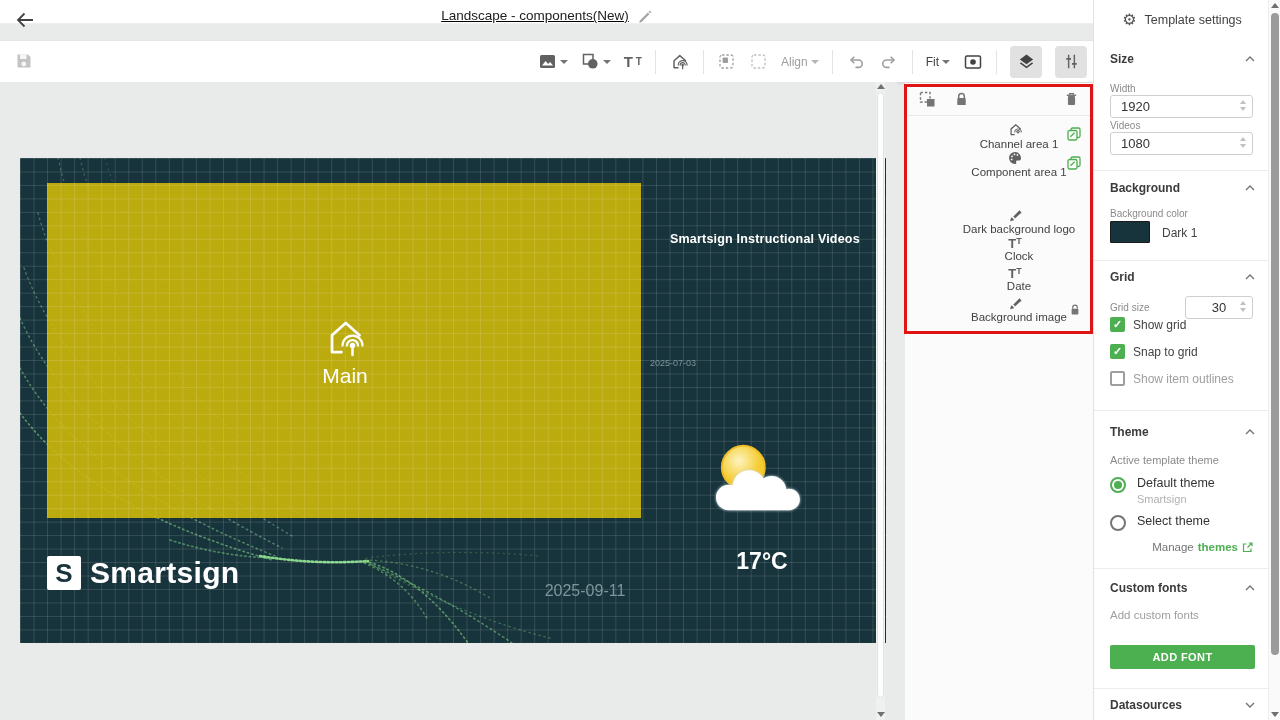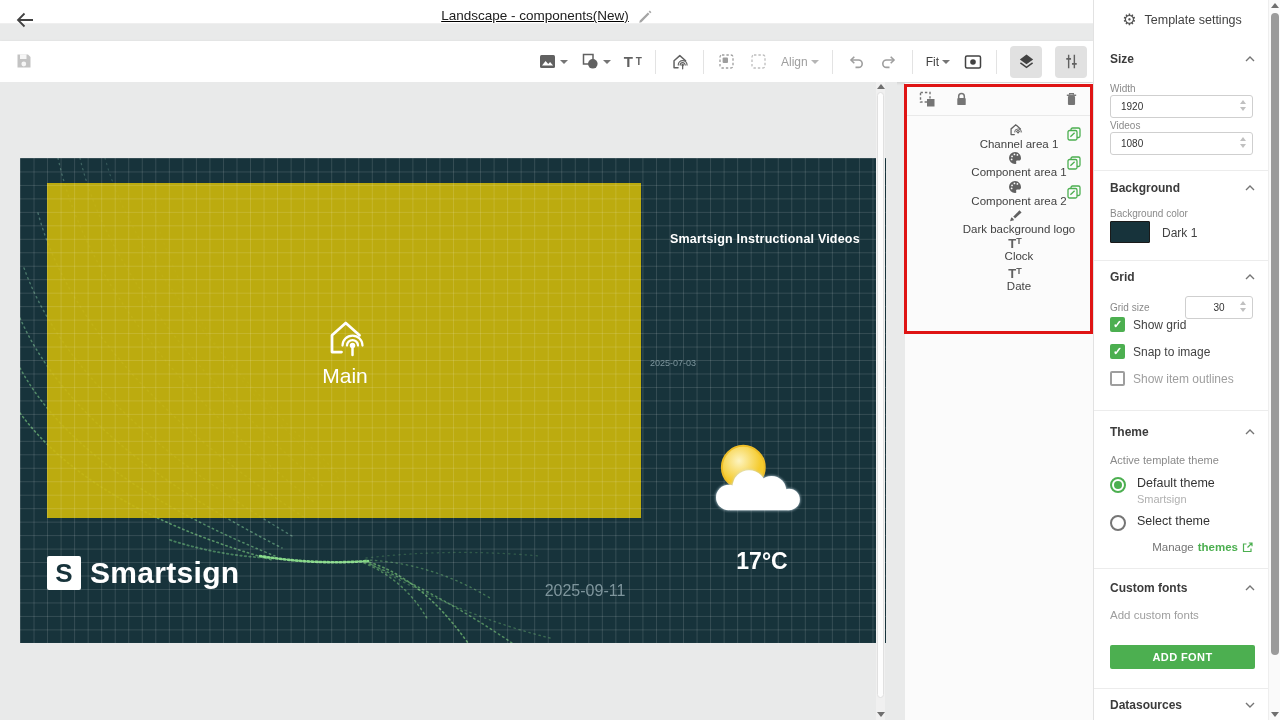--- a/index.html
+++ b/index.html
@@ -71,21 +71,21 @@
 
   
   .sidebar { position:absolute; left:1093px; top:0; width:187px; height:720px; background:#fff; border-left:1px solid #e2e2e2; }
   .sb-header { position:absolute; left:0; top:0; width:176px; height:40px; display:flex; align-items:center; justify-content:center; gap:8px; }
   .sb-title { font-size:12.5px; font-weight:500; color:#424242; }
   .gear { font-size:16px; color:#555; line-height:1; }
   .sec-head { position:absolute; left:16px; font-size:12px; font-weight:700; color:#3b3b3b; }
   .sec-chev { position:absolute; left:151px; }
   .sb-label { position:absolute; left:16px; font-size:10px; color:#8a8a8a; }
   .num-input { position:absolute; height:23px; border:1px solid #cfcfcf; border-radius:3px; background:#fff; }
-  .num-input input { width:100%; height:100%; border:0; outline:none; background:transparent; font-size:10px; color:#333;
+  .num-input input { width:100%; height:100%; border:0; outline:none; background:transparent; font-size:13px; color:#333;
                      font-family:"Liberation Sans",sans-serif; padding-left:10px; }
   .num-input input.center { text-align:center; padding-left:0; }
   .spin { position:absolute; right:6px; top:4px; display:flex; flex-direction:column; gap:2.5px; }
   .spin .u { width:0;height:0;border-left:3.5px solid transparent;border-right:3.5px solid transparent;border-bottom:4px solid #c0c0c0; }
   .spin .d { width:0;height:0;border-left:3.5px solid transparent;border-right:3.5px solid transparent;border-top:4px solid #c0c0c0; }
   .divider { position:absolute; left:0; width:176px; height:1px; background:#ececec; }
   .swatch { position:absolute; left:16px; width:40px; height:22px; background:#17333b; border:1px solid #1a1a1a; border-radius:1px; }
   .swatch-name { position:absolute; left:68px; font-size:12px; color:#424242; }
   .cb-row { position:absolute; left:16px; display:flex; align-items:center; gap:8px; cursor:pointer; }
   .cb { width:15px; height:15px; border-radius:2px; display:flex; align-items:center; justify-content:center; }
@@ -335,59 +335,54 @@
       <span class="layer-label">Component area 1</span>
       <span class="layer-right">
         <svg width="14" height="14" viewBox="0 0 14 14">
             <rect x="4" y="1" width="9" height="9.5" rx="1.5" fill="none" stroke="#4caf50" stroke-width="1.3"></rect>
             <rect x="1" y="3.5" width="9" height="9.5" rx="1.5" fill="#fbfbfb" stroke="#4caf50" stroke-width="1.3"></rect>
             <path d="M3.4 9.8 L7.6 5.8" stroke="#4caf50" stroke-width="1.3"></path>
           </svg>
       </span>
     </div>
 
-    <div class="layer-row" style="top:96px;">
-      <span class="layer-ic">
-        <svg width="16" height="16" viewBox="0 0 20 20">
-            <path d="M10 2.5 a7.5 7.5 0 1 0 0 15 c1.3 0 2-.9 1.5-2 -.5-1.2.3-2.3 1.7-2.3 h1.6 c1.5 0 2.7-1.2 2.7-2.7 0-4.4-3.4-8-7.5-8z" fill="#616161"></path>
-            <circle cx="6.3" cy="8" r="1.1" fill="#fbfbfb"></circle>
-            <circle cx="9.3" cy="5.6" r="1.1" fill="#fbfbfb"></circle>
-            <circle cx="13" cy="6.2" r="1.1" fill="#fbfbfb"></circle>
-            <circle cx="5.8" cy="11.8" r="1.1" fill="#fbfbfb"></circle>
-          </svg>
-      </span>
-      <span class="layer-label">Component area 2</span>
-      <span class="layer-right">
-        <svg width="14" height="14" viewBox="0 0 14 14">
-            <rect x="4" y="1" width="9" height="9.5" rx="1.5" fill="none" stroke="#4caf50" stroke-width="1.3"></rect>
-            <rect x="1" y="3.5" width="9" height="9.5" rx="1.5" fill="#fbfbfb" stroke="#4caf50" stroke-width="1.3"></rect>
-            <path d="M3.4 9.8 L7.6 5.8" stroke="#4caf50" stroke-width="1.3"></path>
-          </svg>
-      </span>
-    </div>
 
     <div class="layer-row" style="top:125px;">
       <span class="layer-ic">
         <svg width="15" height="15" viewBox="0 0 18 18">
             <path d="M2.5 16 l1.3-4.6 c1.9.3 3.1 1.6 3.3 3.4z M6.2 10.6 L13.7 2.8 l2.6 2.6 -8 7.3 c-.5-1.2-1.2-1.8-2.1-2.1z" fill="#616161"></path>
           </svg>
       </span>
       <span class="layer-label">Dark background logo</span>
     </div>
 
     <div class="layer-row" style="top:154px;">
       <span class="layer-ic tt-icon" style="font-size:13px;">T<span class="small" style="font-size:9px;">T</span></span>
       <span class="layer-label">Clock</span>
     </div>
 
     <div class="layer-row" style="top:183.5px;">
       <span class="layer-ic tt-icon" style="font-size:13px;">T<span class="small" style="font-size:9px;">T</span></span>
       <span class="layer-label">Date</span>
     </div>
 
+    <div class="layer-row" style="top:213px;">
+      <span class="layer-ic">
+        <svg width="15" height="15" viewBox="0 0 18 18">
+            <path d="M2.5 16 l1.3-4.6 c1.9.3 3.1 1.6 3.3 3.4z M6.2 10.6 L13.7 2.8 l2.6 2.6 -8 7.3 c-.5-1.2-1.2-1.8-2.1-2.1z" fill="#616161"></path>
+          </svg>
+      </span>
+      <span class="layer-label">Background image</span>
+      <span class="layer-right">
+        <svg width="12" height="13" viewBox="0 0 16 17">
+            <path d="M5 7.5 V5.6 a3 3 0 0 1 6 0 V7.5" fill="none" stroke="#757575" stroke-width="1.6"></path>
+            <rect x="3.5" y="7.5" width="9" height="7.5" rx="1" fill="#757575"></rect>
+          </svg>
+      </span>
+    </div>
   </div>
 
   <div class="red-annotation"></div>
 
   <div class="sidebar">
     <div class="sb-header">
       <span class="gear">⚙</span>
       <span class="sb-title">Template settings</span>
     </div>
 
@@ -433,21 +428,21 @@
           <div class="u"></div>
           <div class="d"></div>
         </div>
     </div>
     <div class="cb-row" style="top:317px;">
       <div class="cb on">✓</div>
       <span class="cb-label">Show grid</span>
     </div>
     <div class="cb-row" style="top:344px;">
       <div class="cb on">✓</div>
-      <span class="cb-label">Snap to image</span>
+      <span class="cb-label">Snap to grid</span>
     </div>
     <div class="cb-row" style="top:371px;">
       <div class="cb off"></div>
       <span class="cb-label dim">Show item outlines</span>
     </div>
     <div class="divider" style="top:410px;"></div>
 
     <div class="sec-head" style="top:425px;">Theme</div>
     <svg class="sec-chev" style="top:429px;" width="10" height="6" viewBox="0 0 10 6">
         <path d="M1 5 L5 1 L9 5" fill="none" stroke="#757575" stroke-width="1.4"></path>

